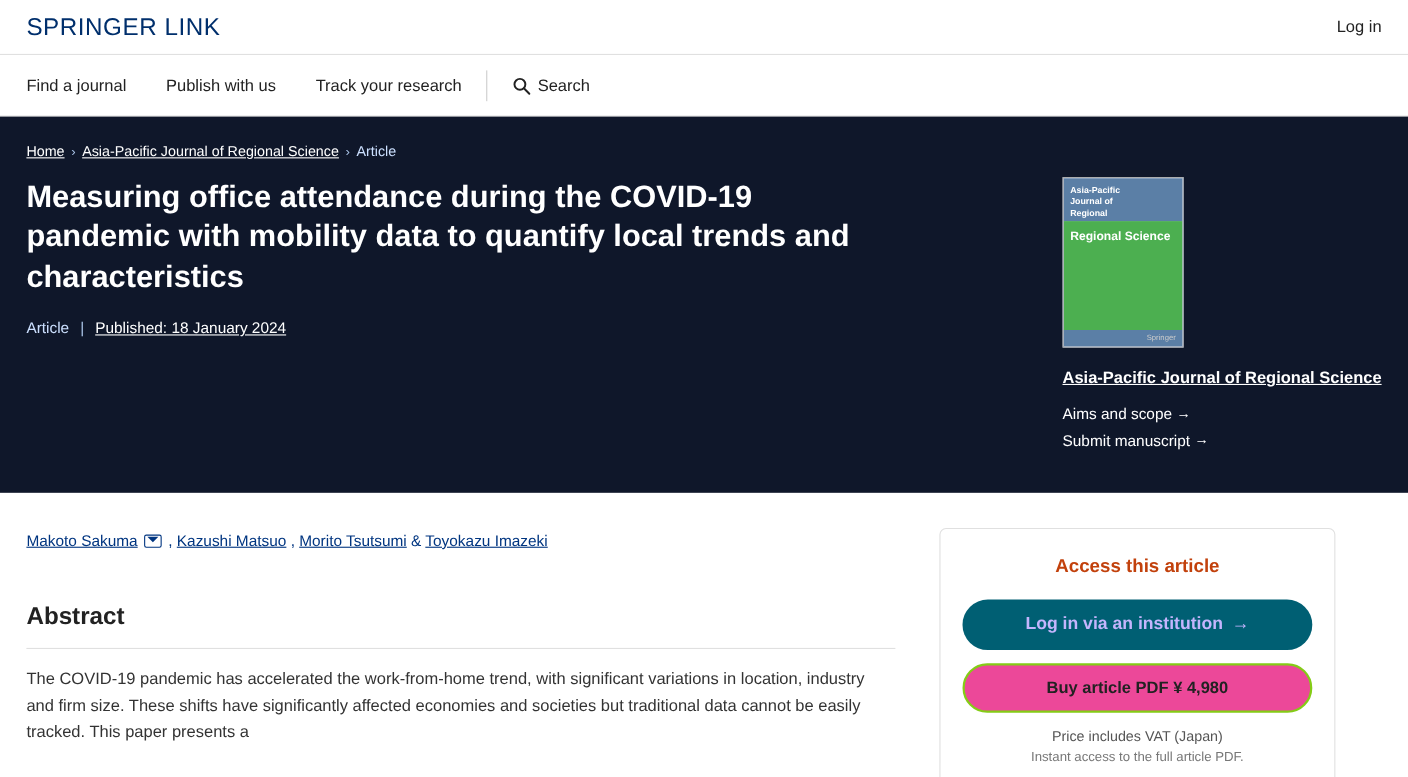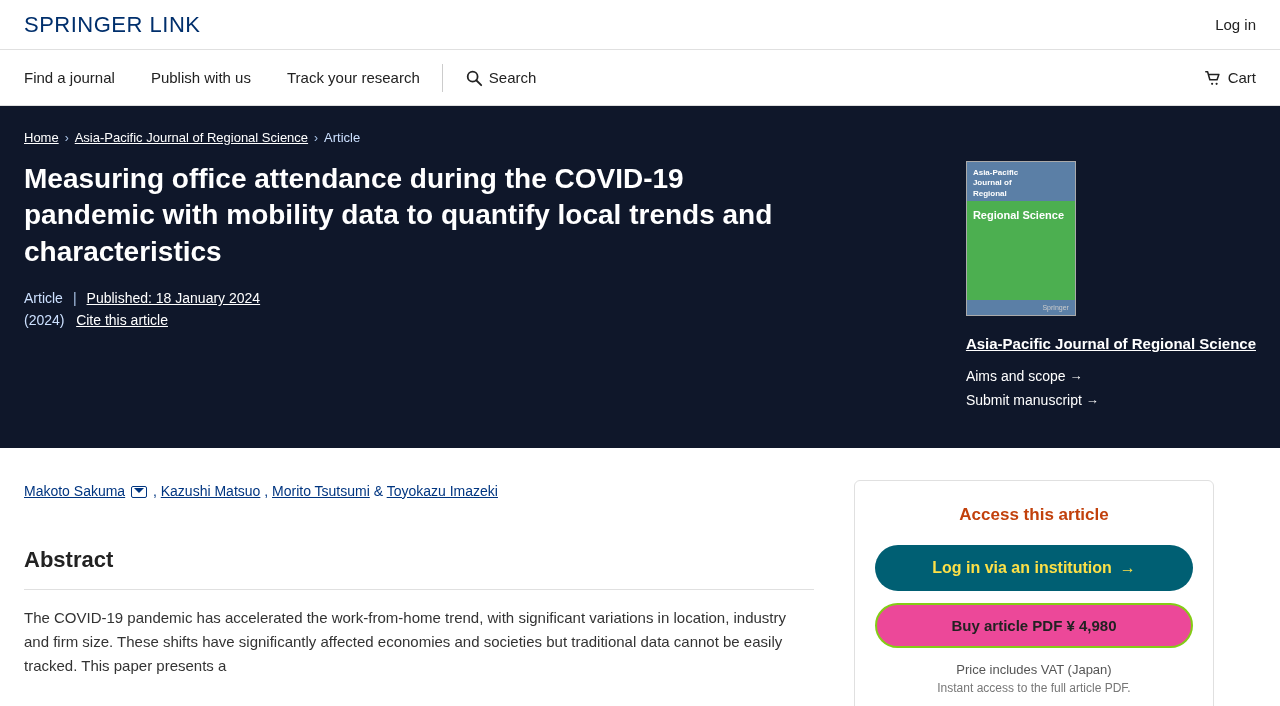--- a/index.html
+++ b/index.html
@@ -29,25 +29,26 @@
       color: #222;
       text-decoration: none;
       cursor: pointer;
       background: none;
       border: none;
     }
 
     
     .nav {
       display: flex;
-      align-items: center;
+      align-items: flex-start;
       padding: 0 24px;
       height: 56px;
       border-bottom: 1px solid #e0e0e0;
       background: #fff;
+      flex-direction: column;
     }
     .nav-items {
       display: flex;
       align-items: center;
       gap: 0;
       flex: 1;
     }
     .nav-item {
       font-size: 15px;
       color: #222;
@@ -283,21 +284,21 @@
       margin-bottom: 20px;
       color: #c2410c;
     }
     .btn-institution {
       display: flex;
       align-items: center;
       justify-content: center;
       gap: 8px;
       width: 100%;
       background: #005f73;
-      color: #fde047;
+      color: #c4b5fd;
       border: none;
       border-radius: 24px;
       padding: 14px 20px;
       font-size: 16px;
       font-weight: 600;
       cursor: pointer;
       margin-bottom: 12px;
     }
     .btn-pdf {
       display: flex;
@@ -384,25 +385,20 @@
     <span class="breadcrumb-sep">›</span>
     <span class="breadcrumb-current">Article</span>
   </div>
   <div class="hero-content">
     <div class="hero-left">
       <h1 class="hero-title">Measuring office attendance during the COVID-19 pandemic with mobility data to quantify local trends and characteristics</h1>
       <div class="hero-meta">
         <span>Article</span>
         <span class="hero-meta-sep">|</span>
         <a>Published: 18 January 2024</a>
-      </div>
-      <div class="hero-year">
-        <span>(2024)</span>
-        &nbsp;
-        <a>Cite this article</a>
       </div>
     </div>
     <div class="hero-right">
       <div class="journal-cover">
         <div class="cover-inner">
           <div class="cover-top">Asia-Pacific<br>Journal of<br>Regional</div>
           <div class="cover-green">Regional Science</div>
           <div class="cover-bottom">Springer</div>
         </div>
       </div>

